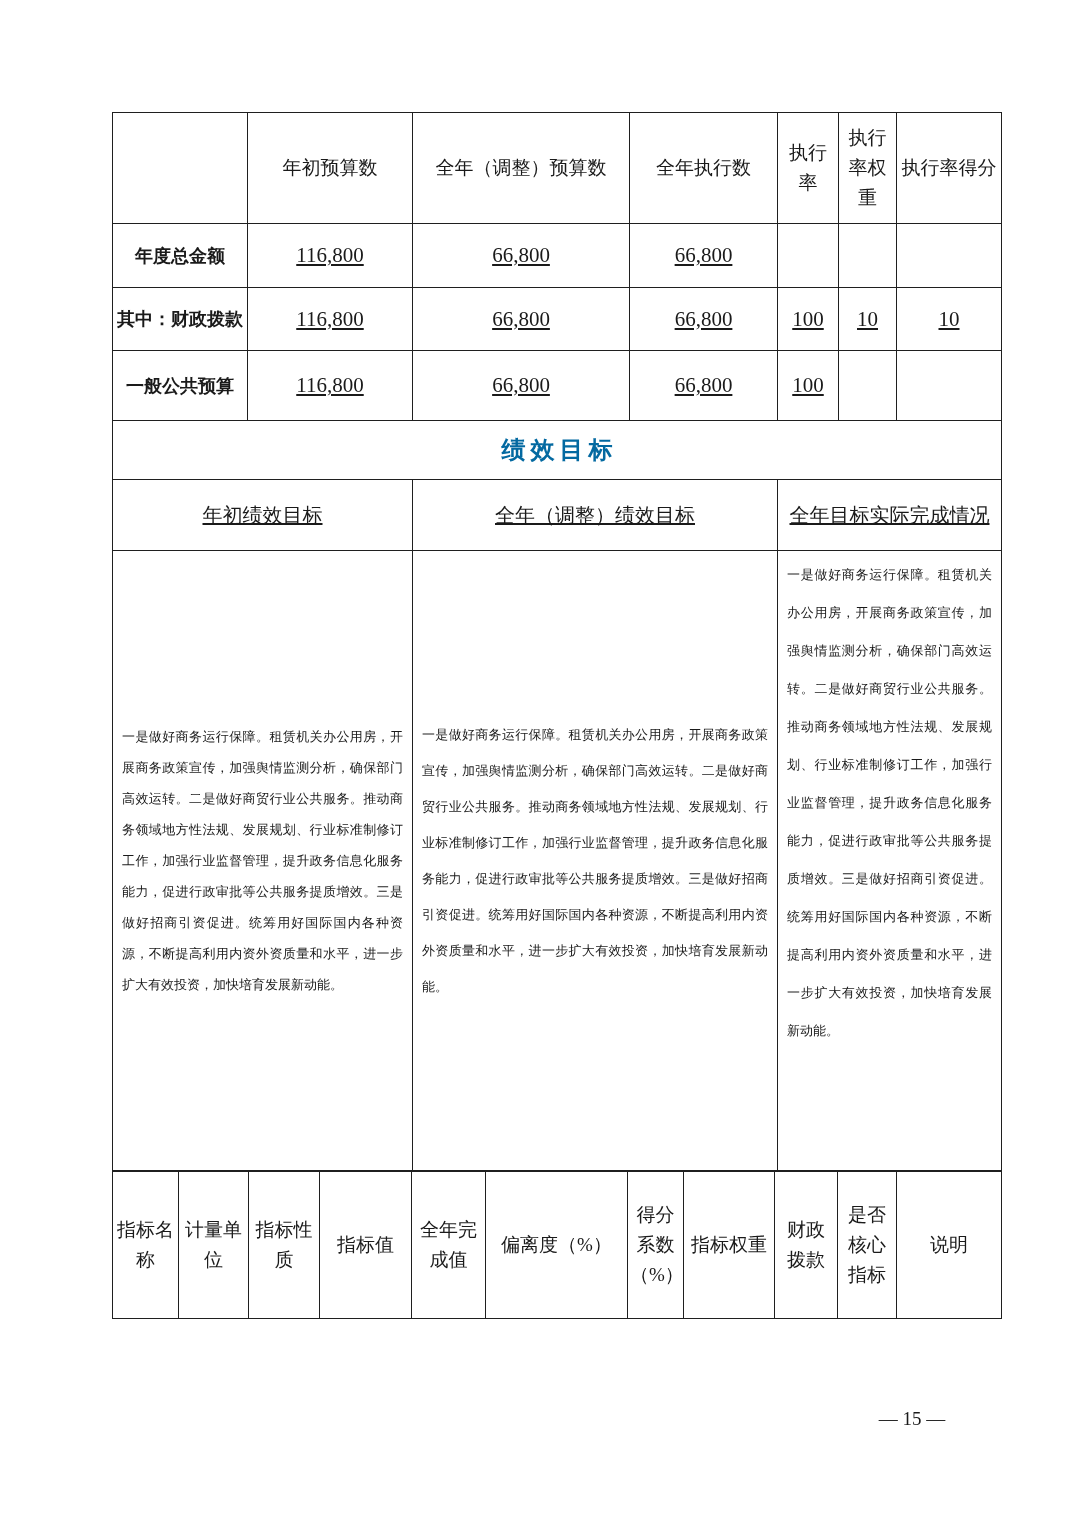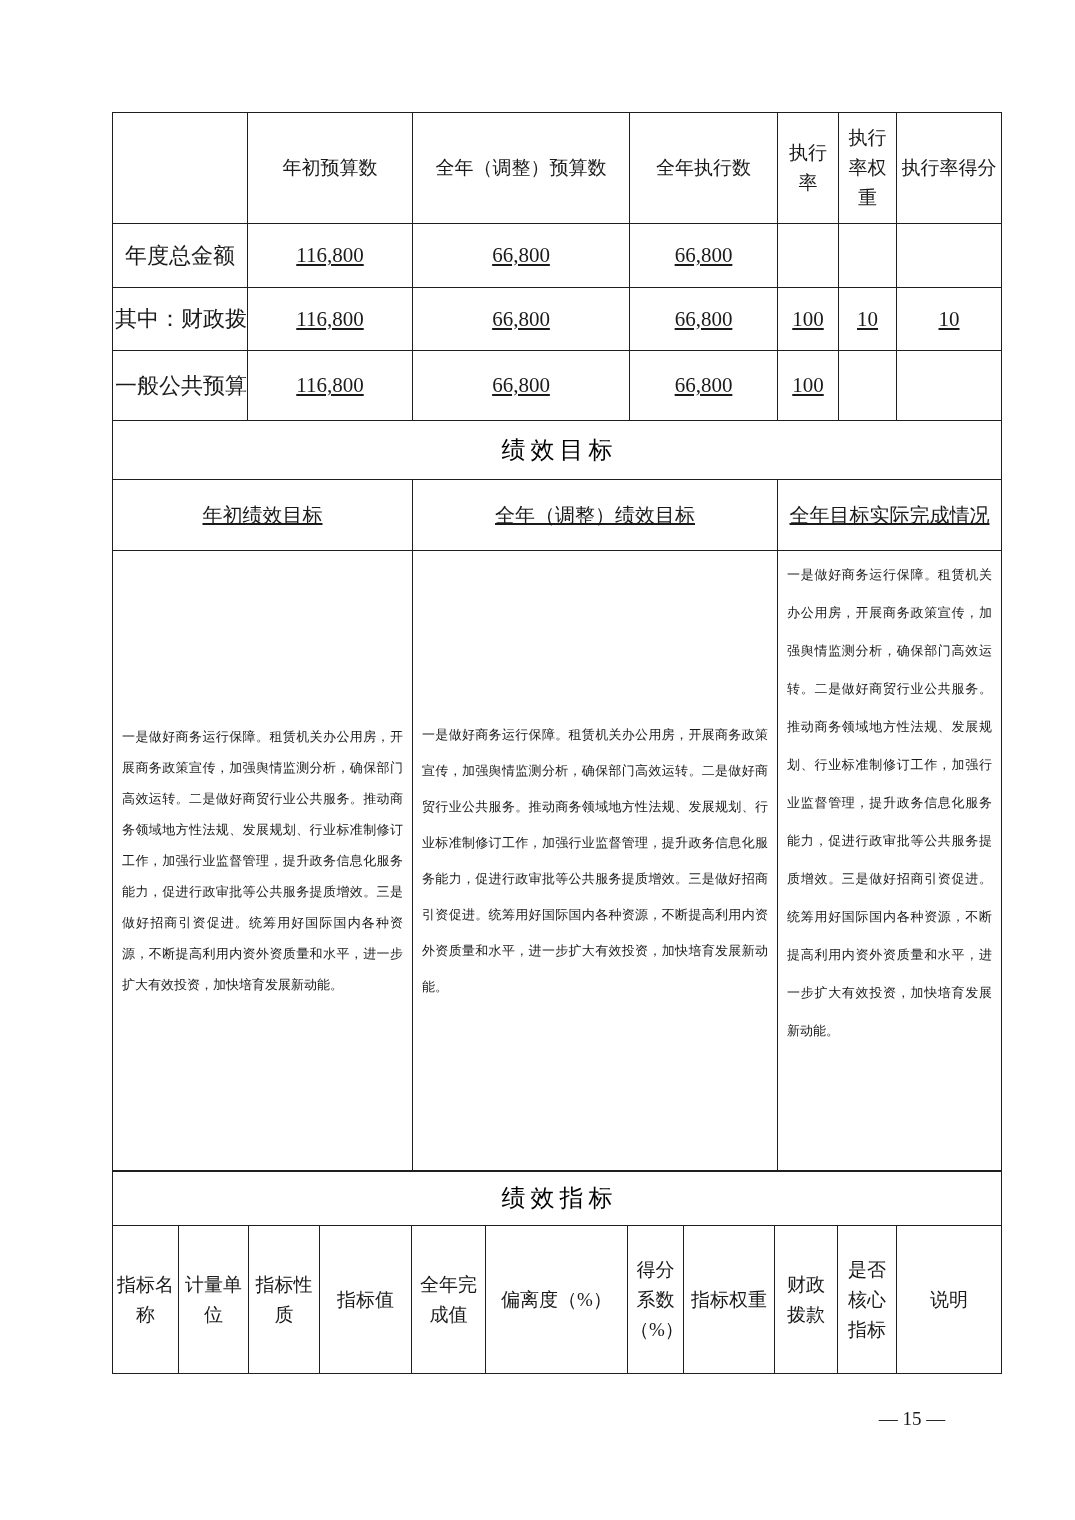--- a/index.html
+++ b/index.html
@@ -13,23 +13,23 @@
   table { border-collapse:collapse; table-layout:fixed; width:889px; }
   table + table { margin-top:-1.5px; }
   td {
     border:1.5px solid #1f1f1f;
     text-align:center; vertical-align:middle;
     padding:2px; overflow:hidden;
     font-size:20px;
   }
   .hdr td { font-size:19px; line-height:30px; }
   .num { font-size:21px;text-decoration:underline; }
-  .rowlabel { font-size:22px; white-space:nowrap; }
+  .rowlabel { font-size:18px; white-space:nowrap;font-weight:bold; }
   .section td {
-    color:#000000; font-weight:normal;
+    color:#0369a1; font-weight:bold;
     font-size:24px; letter-spacing:5px; padding-left:7px;
   }
   .goalhdr td { font-size:20px; line-height:30px;text-decoration:underline; }
   .goal {
     font-size:13px; text-align:justify;
     padding:22px 9px; vertical-align:middle;
   }
   .g1 { line-height:31px; }
   .g2 { line-height:36px; }
   .g3 { line-height:38px; vertical-align:top; padding-top:5px; }
@@ -125,23 +125,20 @@
         <col style="width:92px">
       <col style="width:74px">
         <col style="width:142px">
         <col style="width:56px">
         <col style="width:91px">
       <col style="width:63px">
         <col style="width:59px">
         <col style="width:105px">
     </colgroup>
     <tbody>
-        <tr class="section" style="height:55px">
-      <td colspan="11">绩效指标</td>
-    </tr>
     <tr class="hdr" style="height:148px">
       <td>指标名称</td>
       <td>计量单位</td>
       <td>指标性质</td>
       <td>指标值</td>
       <td>全年完成值</td>
       <td>偏离度（%）</td>
       <td>得分系数（%）</td>
       <td>指标权重</td>
       <td class="pad6">财政拨款</td>

